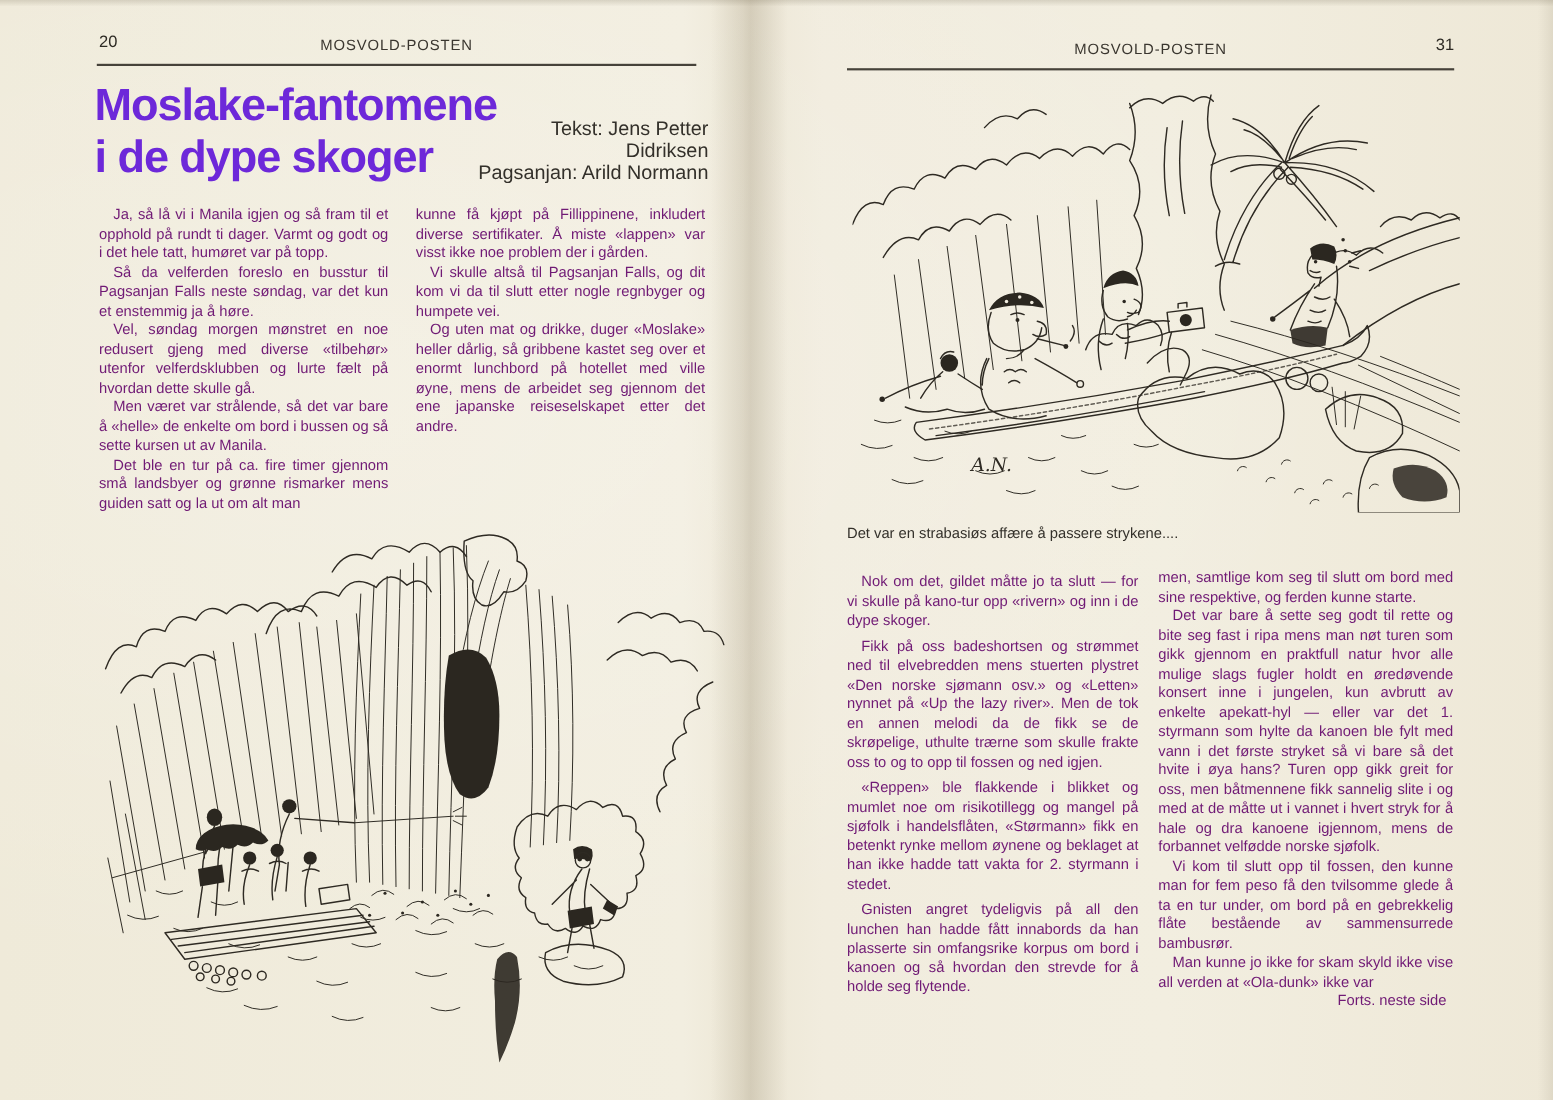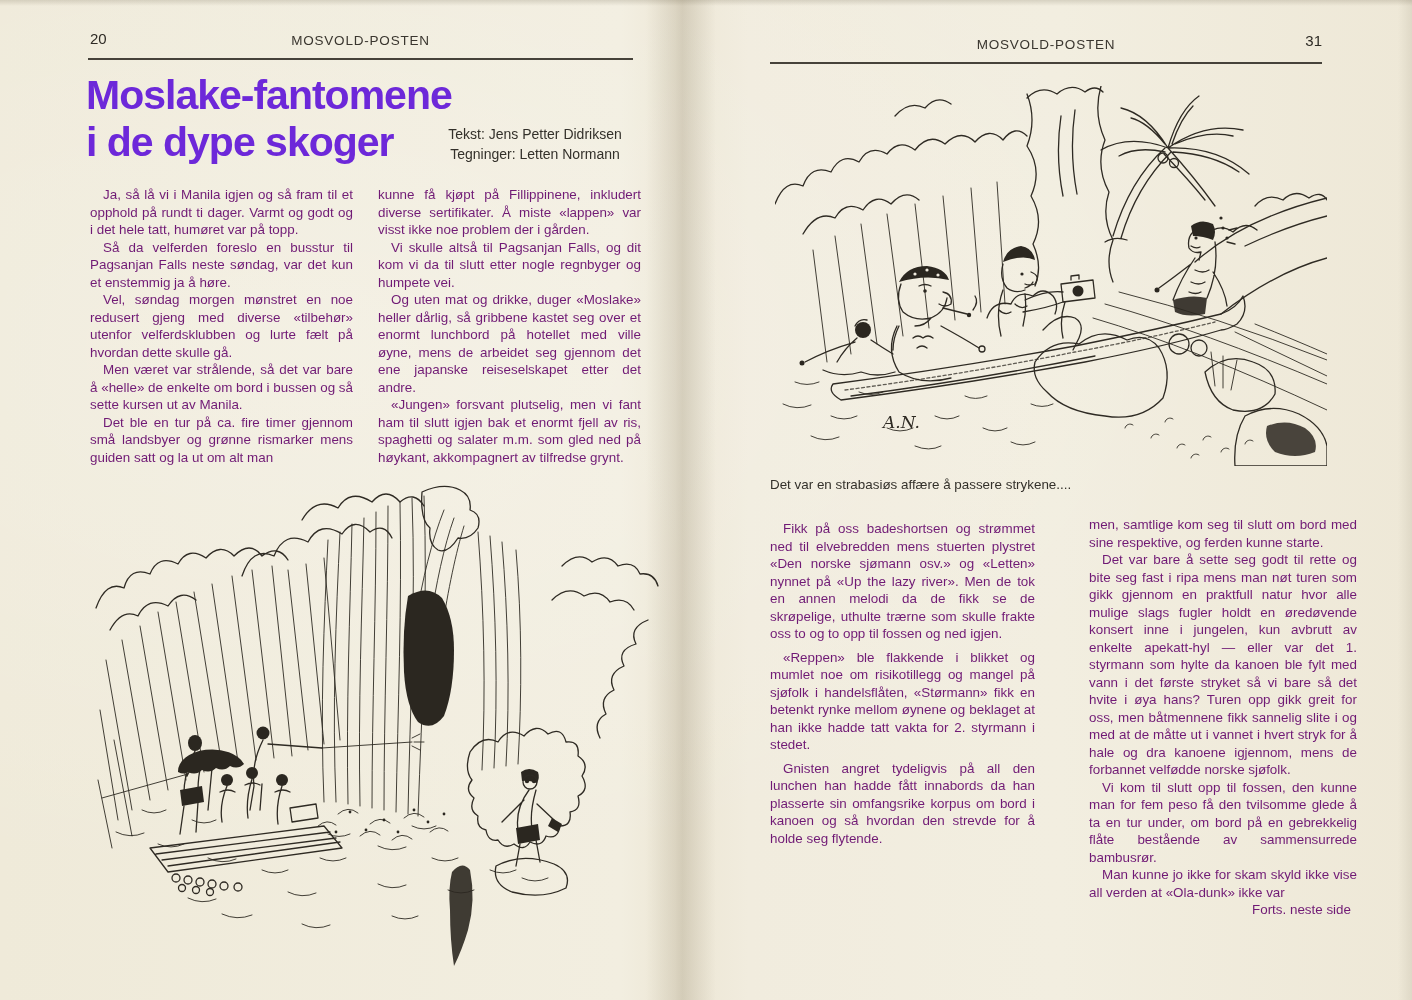--- a/index.html
+++ b/index.html
@@ -15,21 +15,21 @@
     background:linear-gradient(90deg,rgba(112,98,70,0) 0%,rgba(112,98,70,.14) 42%,rgba(112,98,70,.20) 52%,rgba(112,98,70,0) 100%);}
   .edge-top{position:absolute;left:0;top:0;width:1412px;height:6px;
     background:linear-gradient(180deg,rgba(90,80,55,.18),rgba(90,80,55,0));}
   .edge-right{position:absolute;right:0;top:0;width:14px;height:1000px;
     background:linear-gradient(270deg,rgba(90,80,55,.10),rgba(90,80,55,0));}
   .page-num{position:absolute;font-size:15px;color:#2e2b25;}
   .masthead{position:absolute;font-size:13.5px;letter-spacing:.8px;color:#3a362f;text-align:center;}
   .rule{position:absolute;height:2px;background:#46423a;}
   .headline{position:absolute;left:86px;top:72px;font-size:41px;line-height:47px;font-weight:bold;
     letter-spacing:-1px;color:#6d28d9;}
-  .byline{position:absolute;left:426px;top:124px;width:218px;text-align:center;font-size:14px;
+  .byline{position:absolute;left:426px;top:107px;width:218px;text-align:right;font-size:18px;
     line-height:20px;color:#33302a;}
   .col{position:absolute;width:263px;font-size:13.4px;line-height:17.5px;text-align:justify;
     overflow:hidden;color:#701a75;}
   .col p{margin:0;text-indent:13px;}
   .col p.noindent{text-indent:0;}
   .col.spaced p{margin-bottom:6px;}
   .caption{position:absolute;font-size:13.4px;color:#34312b;white-space:nowrap;}
   .cont-note{text-align:right;text-indent:0 !important;padding-right:6px;}
   .illus{position:absolute;}
   svg .ink{stroke:#2e2a23;stroke-width:1.3;fill:none;stroke-linecap:round;stroke-linejoin:round;}
@@ -47,35 +47,34 @@
   <div class="page-num" style="left:90px;top:30px;">20</div>
   <div class="masthead" style="left:88px;top:33px;width:545px;">MOSVOLD-POSTEN</div>
   <div class="rule" style="left:88px;top:58px;width:545px;"></div>
 
   <div class="headline">
     <div>Moslake-fantomene</div>
     <div>i de dype skoger</div>
   </div>
   <div class="byline">
     <div>Tekst: Jens Petter Didriksen</div>
-    <div>Tegninger: Letten Normann</div>
+    <div>Pagsanjan: Arild Normann</div>
   </div>
 
   <div class="col" style="left:90px;top:186px;height:298px;">
     <p>Ja, så lå vi i Manila igjen og så fram til et opphold på rundt ti dager. Varmt og godt og i det hele tatt, humøret var på topp.</p>
     <p>Så da velferden foreslo en busstur til Pagsanjan Falls neste søndag, var det kun et enstemmig ja å høre.</p>
     <p>Vel, søndag morgen mønstret en noe redusert gjeng med diverse «tilbehør» utenfor velferdsklubben og lurte fælt på hvordan dette skulle gå.</p>
     <p>Men været var strålende, så det var bare å «helle» de enkelte om bord i bussen og så sette kursen ut av Manila.</p>
     <p>Det ble en tur på ca. fire timer gjennom små landsbyer og grønne rismarker mens guiden satt og la ut om alt man</p>
   </div>
   <div class="col" style="left:378px;top:186px;height:298px;">
     <p class="noindent">kunne få kjøpt på Fillippinene, inkludert diverse sertifikater. Å miste «lappen» var visst ikke noe problem der i gården.</p>
     <p>Vi skulle altså til Pagsanjan Falls, og dit kom vi da til slutt etter nogle regnbyger og humpete vei.</p>
     <p>Og uten mat og drikke, duger «Moslake» heller dårlig, så gribbene kastet seg over et enormt lunchbord på hotellet med ville øyne, mens de arbeidet seg gjennom det ene japanske reiseselskapet etter det andre.</p>
-    <p>«Jungen» forsvant plutselig, men vi fant ham til slutt igjen bak et enormt fjell av ris, spaghetti og salater m.m. som gled ned på høykant, akkompagnert av tilfredse grynt.</p>
   </div>
 
   <svg class="illus" style="left:92px;top:480px;" width="570" height="490" viewBox="0 0 570 490">
     <defs>
       <pattern id="hatchL" patternUnits="userSpaceOnUse" width="6" height="6" patternTransform="rotate(32)">
         <line x1="0" y1="0" x2="0" y2="6" stroke="#2e2a23" stroke-width="1.1"></line>
       </pattern>
     </defs>
 
     <path class="ink" d="M4,128 Q14,100 32,108 Q38,86 58,94 Q66,74 86,84 Q96,66 114,78 Q128,62 142,76 Q158,60 170,76 Q186,64 196,80 M18,150 Q30,128 46,136 Q56,116 76,126 Q88,108 104,120 M150,96 Q160,66 182,76 Q192,50 216,62 Q228,40 250,54 Q262,36 278,52 Q292,42 300,58 M210,40 Q224,16 246,28 Q258,8 280,22 Q294,6 308,22 Q322,10 332,26"></path>
@@ -224,24 +223,25 @@
     </g>
 
     <path class="ink-thin" d="M8,318 q14,7 28,1 M56,330 q13,6 26,0 M112,342 q13,6 26,0 M36,350 q14,7 28,1 M160,330 q12,6 24,0 M208,342 q12,6 24,0 M84,306 q12,5 24,0 M140,360 q14,6 26,0 M236,356 q12,6 24,0 M190,310 q10,5 22,0 M256,318 q11,5 22,0 M20,296 q12,5 24,0"></path>
     <path class="ink-thin" d="M350,342 a5,5 0 0 1 8,-3 M376,352 a5,5 0 0 1 8,-3 M402,362 a5,5 0 0 1 8,-3 M428,354 a5,5 0 0 1 8,-3 M390,336 a5,5 0 0 1 8,-3 M446,366 a5,5 0 0 1 8,-3 M470,358 a5,5 0 0 1 8,-3 M416,372 a5,5 0 0 1 8,-3"></path>
     <text x="108" y="342" font-size="17" font-style="italic" font-family="DejaVu Serif, serif" fill="#2e2a23">A.N.</text>
   </svg>
 
   <div class="caption" style="left:770px;top:477px;">Det var en strabasiøs affære å passere strykene....</div>
 
   <div class="col spaced" style="left:770px;top:520px;width:265px;height:448px;">
+    <p>Nok om det, gildet måtte jo ta slutt — for vi skulle på kano-tur opp «rivern» og inn i de dype skoger.</p>
     <p>Fikk på oss badeshortsen og strømmet ned til elvebredden mens stuerten plystret «Den norske sjømann osv.» og «Letten» nynnet på «Up the lazy river». Men de tok en annen melodi da de fikk se de skrøpelige, uthulte trærne som skulle frakte oss to og to opp til fossen og ned igjen.</p>
     <p>«Reppen» ble flakkende i blikket og mumlet noe om risikotillegg og mangel på sjøfolk i handelsflåten, «Størmann» fikk en betenkt rynke mellom øynene og beklaget at han ikke hadde tatt vakta for 2. styrmann i stedet.</p>
     <p>Gnisten angret tydeligvis på all den lunchen han hadde fått innabords da han plasserte sin omfangsrike korpus om bord i kanoen og så hvordan den strevde for å holde seg flytende.</p>
   </div>
-  <div class="col" style="left:1089px;top:516px;width:268px;height:448px;">
+  <div class="col" style="left:1053px;top:516px;width:268px;height:448px;">
     <p class="noindent">men, samtlige kom seg til slutt om bord med sine respektive, og ferden kunne starte.</p>
     <p>Det var bare å sette seg godt til rette og bite seg fast i ripa mens man nøt turen som gikk gjennom en praktfull natur hvor alle mulige slags fugler holdt en øredøvende konsert inne i jungelen, kun avbrutt av enkelte apekatt-hyl — eller var det 1. styrmann som hylte da kanoen ble fylt med vann i det første stryket så vi bare så det hvite i øya hans? Turen opp gikk greit for oss, men båtmennene fikk sannelig slite i og med at de måtte ut i vannet i hvert stryk for å hale og dra kanoene igjennom, mens de forbannet velfødde norske sjøfolk.</p>
     <p>Vi kom til slutt opp til fossen, den kunne man for fem peso få den tvilsomme glede å ta en tur under, om bord på en gebrekkelig flåte bestående av sammensurrede bambusrør.</p>
     <p>Man kunne jo ikke for skam skyld ikke vise all verden at «Ola-dunk» ikke var</p>
     <p class="cont-note">Forts. neste side</p>
   </div>
 </div>
 
 </body></html>

